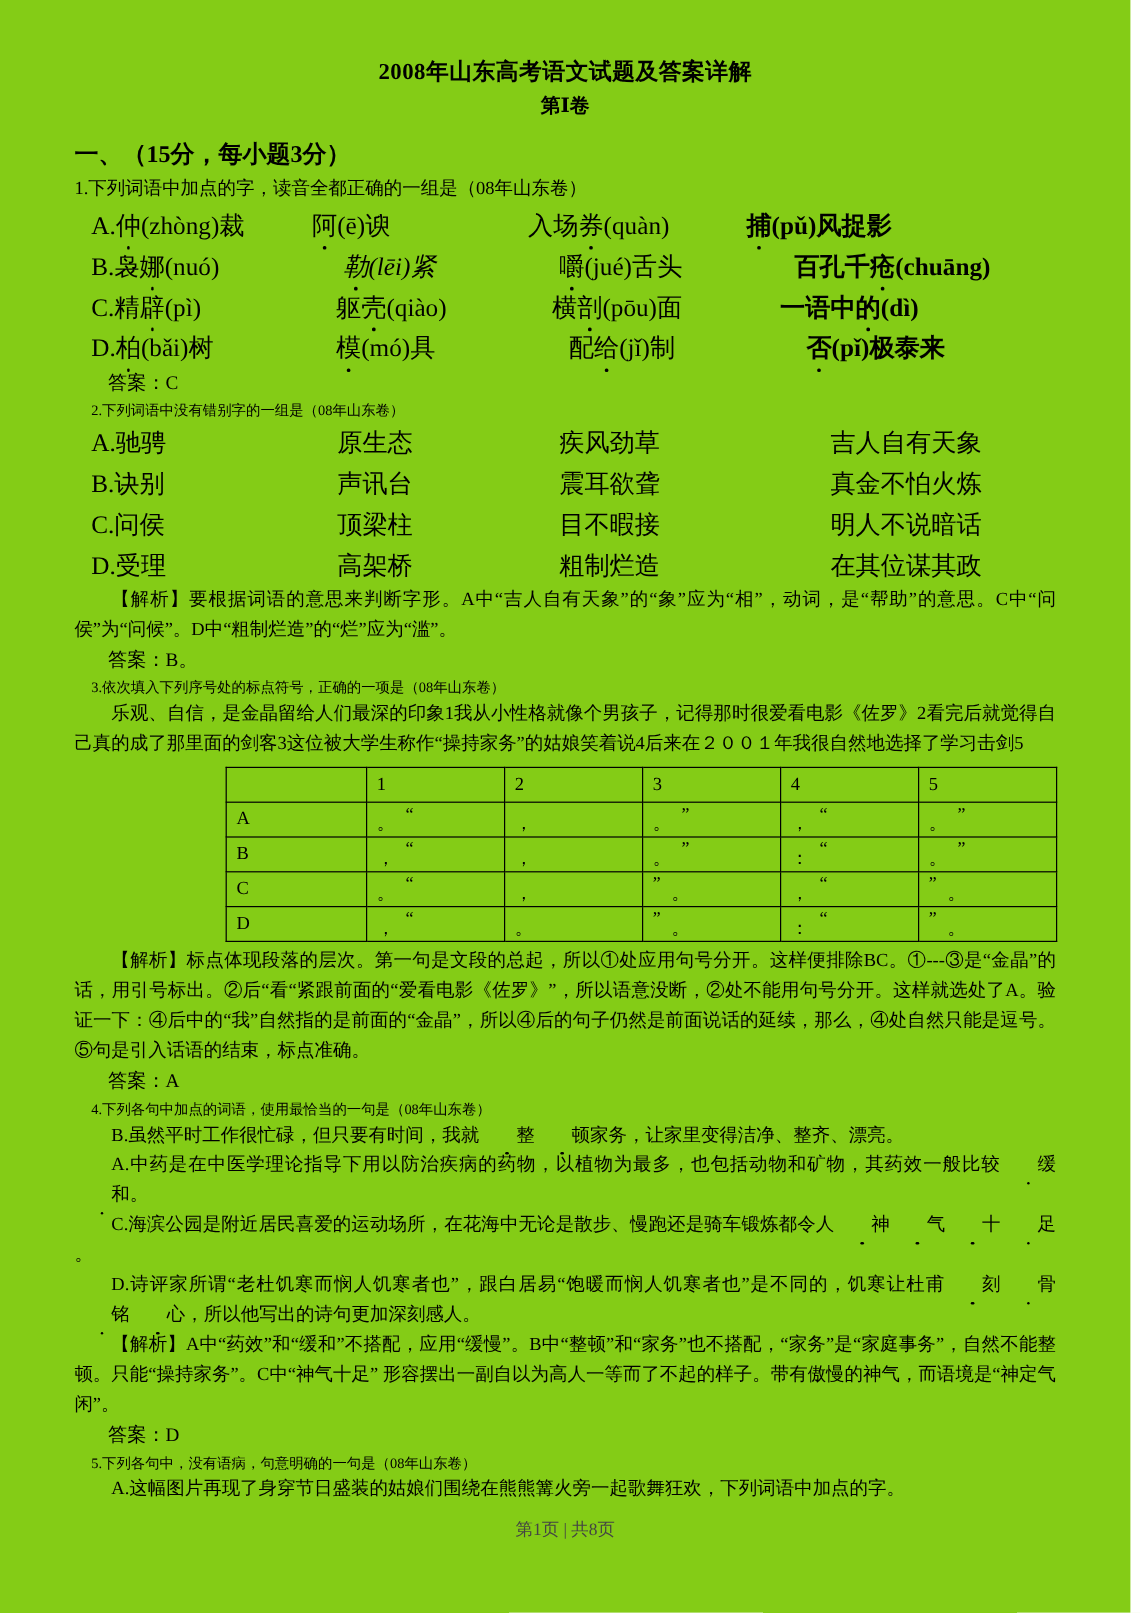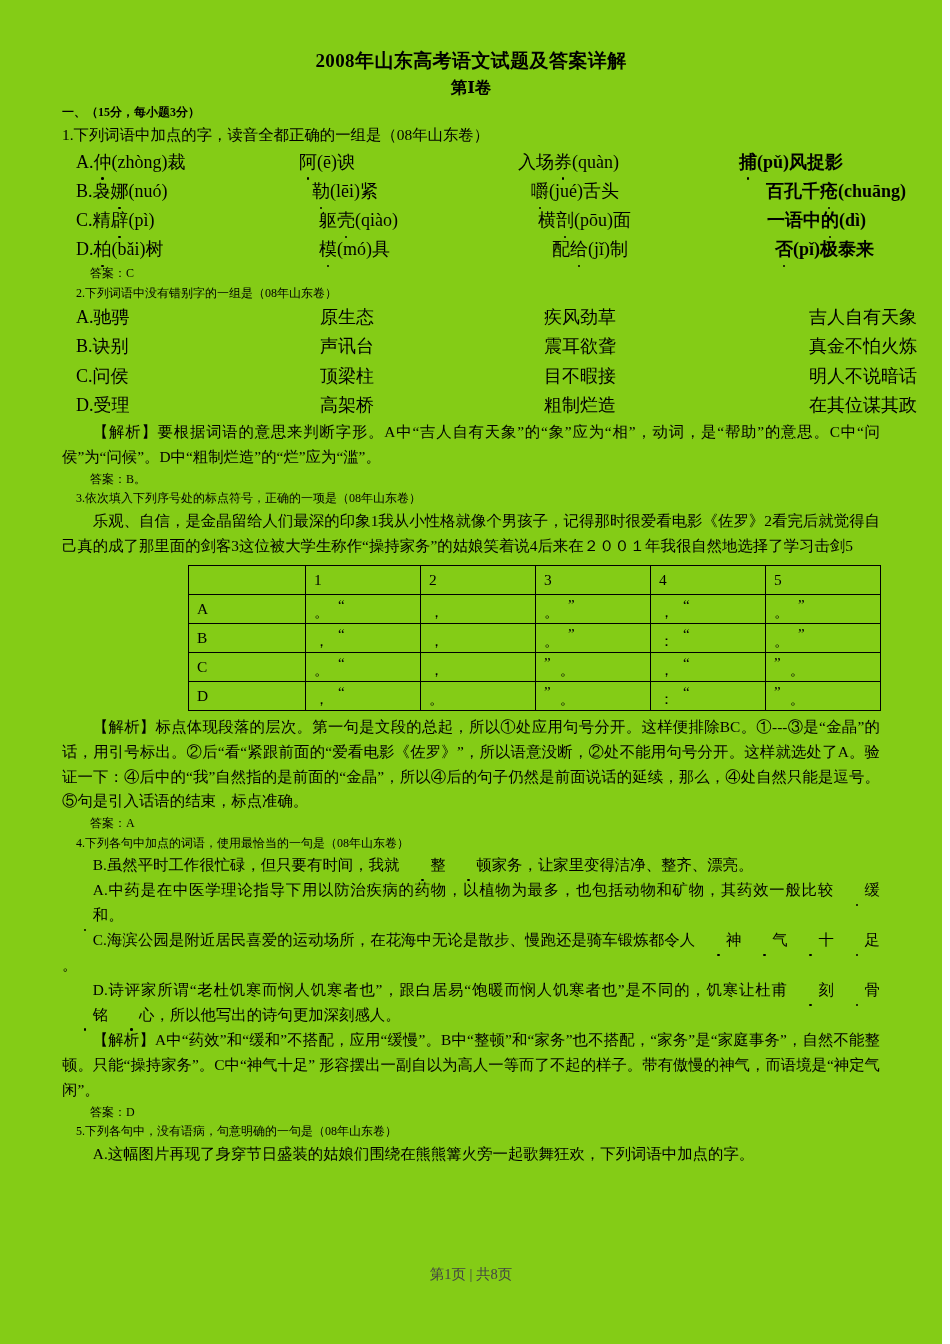--- a/index.html
+++ b/index.html
@@ -29,24 +29,24 @@
     letter-spacing: 0.4px;
   }
   .doc-subtitle {
     text-align: center;
     font-size: 16.5px;
     font-weight: bold;
     line-height: 1.5;
     margin: 2px 0 0 0;
   }
   .sec-head {
-    font-size: 12px;
+    font-size: 20px;
     font-weight: bold;
     line-height: 1.62;
-    margin-top: 3px;
+    margin-top: 13px;
     font-family: Liberation Serif, serif;
   }
   .line {
     font-size: 15.4px;
     line-height: 1.62;
     white-space: nowrap;
   }
   .para {
     font-size: 15.4px;
     line-height: 1.62;
@@ -55,31 +55,30 @@
   }
   .indent {
     text-indent: 2em;
   }
   .q-line {
     font-size: 12px;
     line-height: 1.62;
     padding-left: 14px;
   }
   .ans-line {
-    font-size: 12px;
+    font-size: 16px;
     line-height: 1.62;
     padding-left: 28px;
   }
   
   .optrow {
-    font-size: 18px;
+    font-size: 21px;
     line-height: 1.62;
     display: flex;
     padding-left: 14px;
-    gap: 39px;
   }
   .optrow .lab {
     flex: 0 0 auto;
     white-space: nowrap;
   }
   .optrow .col {
     white-space: nowrap;
   }
   
   .q1 .c0 { flex: 0 0 184px; }
@@ -189,37 +188,37 @@
 
   <div class="optrow q1">
     <span class="lab col c0"><span>A.</span><span class="dot">仲</span>(zhòng)裁</span>
     <span class="col c1"><span class="dot">阿</span>(ē)谀</span>
     <span class="col c2">入场<span class="dot">券</span>(quàn)</span>
     <span class="col c3"><span class="dot">捕</span>(pǔ)风捉影</span>
   </div>
 
   <div class="optrow q1 q1row-b">
     <span class="lab col c0"><span>B.</span>袅<span class="dot">娜</span>(nuó)</span>
-    <span class="col c1" style="margin-left:13px;"><span class="dot">勒</span>(lēi)紧</span>
+    <span class="col c1" style="margin-left:26px;font-style:italic;"><span class="dot">勒</span>(lēi)紧</span>
     <span class="col c2"><span class="dot">嚼</span>(jué)舌头</span>
     <span class="col c3" style="margin-left:14px;">百孔千<span class="dot">疮</span>(chuāng)</span>
   </div>
 
   <div class="optrow q1">
     <span class="lab col c0"><span>C.</span>精<span class="dot">辟</span>(pì)</span>
     <span class="col c1" style="margin-left:20px;">躯<span class="dot">壳</span>(qiào)</span>
     <span class="col c2">横<span class="dot">剖</span>(pōu)面</span>
     <span class="col c3" style="margin-left:8px;">一语中<span class="dot">的</span>(dì)</span>
   </div>
 
   <div class="optrow q1">
     <span class="lab col c0"><span>D.</span><span class="dot">柏</span>(bǎi)树</span>
     <span class="col c1" style="margin-left:20px;"><span class="dot">模</span>(mó)具</span>
     <span class="col c2" style="margin-left:14px;">配<span class="dot">给</span>(jǐ)制</span>
-    <span class="col c3" style="margin-left:2px;"><span class="dot">否</span>(pǐ)极泰来</span>
+    <span class="col c3" style="margin-left:16px;"><span class="dot">否</span>(pǐ)极泰来</span>
   </div>
 
   <div class="ans-line">答案：C</div>
 
   <div class="q-line">2.下列词语中没有错别字的一组是（08年山东卷）</div>
 
   <div class="optrow q2">
     <span class="lab col c0"><span>A.</span><span>驰骋</span></span>
     <span class="col c1">原生态</span>
     <span class="col c2">疾风劲草</span>

